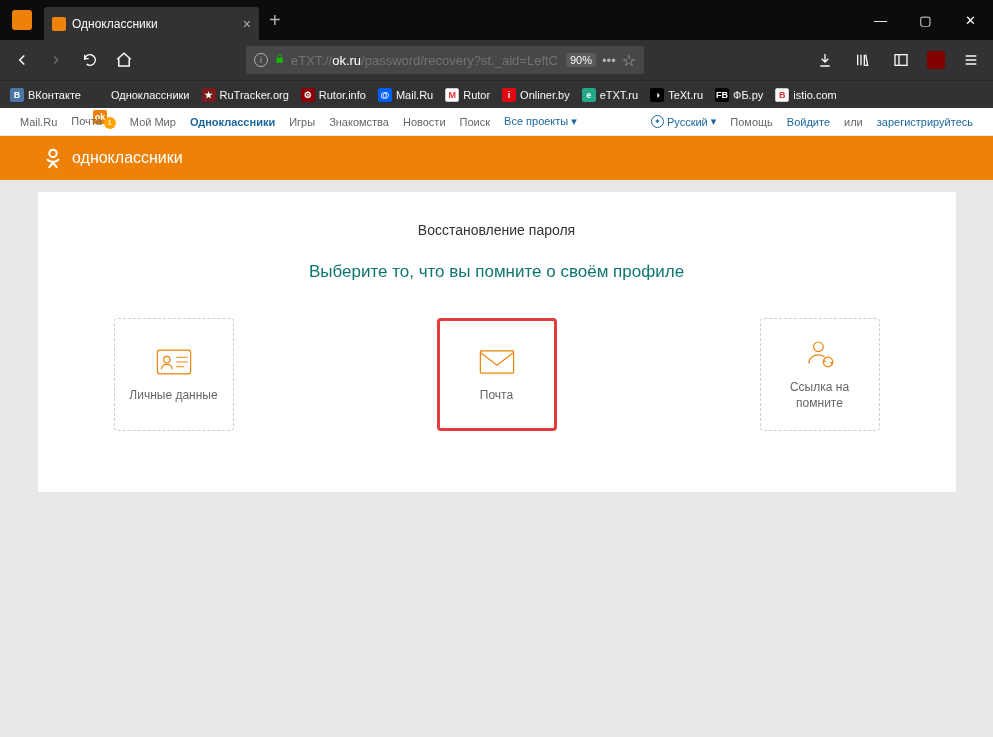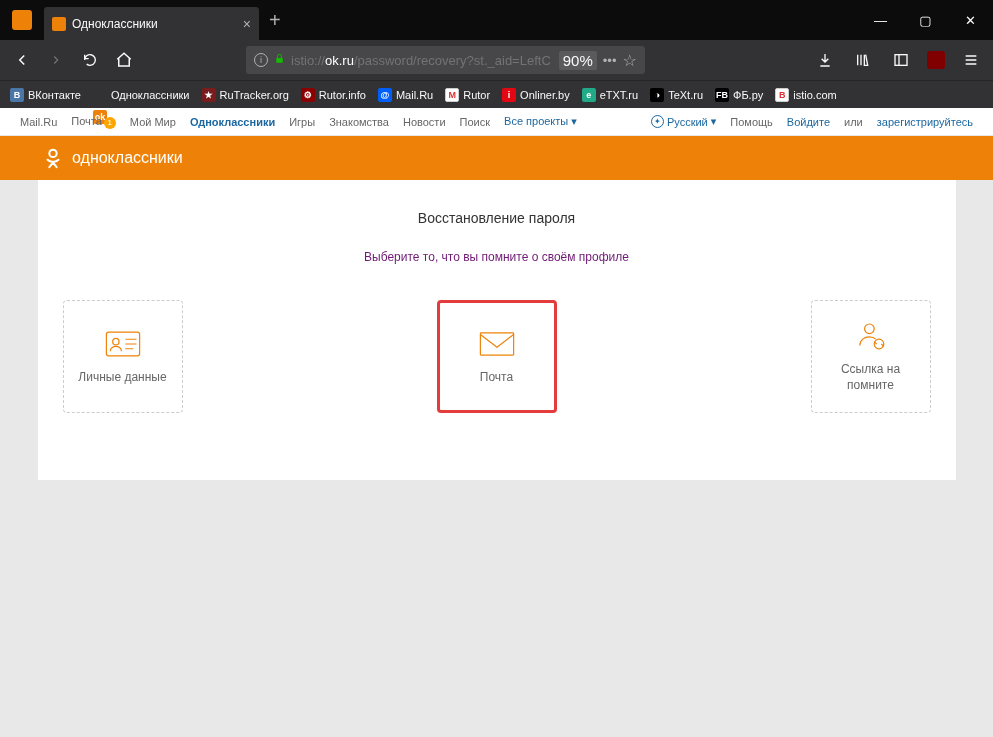--- a/index.html
+++ b/index.html
@@ -17,21 +17,21 @@
     
     .toolbar{ background:#323234; height:40px; display:flex; align-items:center; padding:0 10px; gap:10px;}
     .tbtn{ color:#f9f9fa; width:24px; height:24px; display:flex; align-items:center; justify-content:center; cursor:pointer;}
     .tbtn.disabled{ color:#737373;}
     .urlbar{ flex:0 0 335px; margin-left:100px; background:#474749; border-radius:3px; height:28px; display:flex; align-items:center; padding:0 8px; gap:6px;}
     .info-i{ width:14px; height:14px; border:1px solid #b1b1b3; border-radius:50%; color:#b1b1b3; font-size:9px; display:flex; align-items:center; justify-content:center;}
     .lock{ color:#12bc00; font-size:12px;}
     .url-text{ color:#737373; font-size:13px; flex:1; overflow:hidden; white-space:nowrap;}
     .url-text .proto{ color:#737373;}
     .url-text .host{ color:#ffffff;}
-    .zoom{ font-size:15px; color:#f9f9fa; background:#5a5a5c; border-radius:2px; padding:1px 4px; margin-left:2px;}
+    .zoom{ font-size:11px; color:#f9f9fa; background:#5a5a5c; border-radius:2px; padding:1px 4px; margin-left:2px;}
     .dots{ color:#b1b1b3; font-size:13px;}
     .star{ color:#b1b1b3;}
     .right-actions{ margin-left:auto; display:flex; gap:14px; align-items:center;}
     .right-actions .tbtn{ color:#f9f9fa;}
     .ubo{ width:18px; height:18px; background:#800000; border-radius:3px;}
     
     .bmbar{ background:#323234; height:28px; border-top:1px solid #252527; display:flex; align-items:center; gap:12px; padding:0 10px;}
     .bm{ display:flex; align-items:center; gap:4px; color:#f9f9fa; font-size:11px; cursor:pointer;}
     .bm .fav{ width:14px; height:14px; border-radius:2px; display:flex; align-items:center; justify-content:center; font-size:9px; font-weight:bold; color:#fff;}
     
@@ -42,23 +42,23 @@
     .portal a.active{ color:#1b67a0; font-weight:bold;}
     .portal .notif{ display:inline-block; width:12px; height:12px; background:#ffa500; border-radius:50%; color:#fff; font-size:8px; text-align:center; line-height:12px; margin-left:2px;}
     .portal .spacer{ flex:1;}
     .portal .lang{ color:#1b67a0; display:flex; align-items:center; gap:3px;}
     .portal .globe{ width:13px; height:13px; border:1px solid #1b67a0; border-radius:50%; position:relative; color:#1b67a0; font-size:8px; display:flex; align-items:center; justify-content:center;}
     
     .okheader{ background:#ee8208; height:44px; display:flex; align-items:center; padding:0 42px;}
     .oklogo{ color:#fff; font-size:16px; display:flex; align-items:center; gap:8px;}
     .oklogo svg{ width:22px; height:22px;}
     
-    .card{ background:#fff; width:918px; margin:0 auto; padding:30px 25px 60px; min-height:300px;}
+    .card{ background:#fff; width:918px; margin:12px auto; padding:30px 76px 60px; min-height:300px;}
     .card h2{ text-align:center; font-size:14px; font-weight:normal; color:#333; margin-bottom:24px;}
-    .card .sub{ text-align:center; font-size:12px; color:#701a75; margin-bottom:36px;}
+    .card .sub{ text-align:center; font-size:17px; color:#0f766e; margin-bottom:36px;}
     .options{ display:flex; justify-content:space-between; gap:18px;}
     .opt{ width:120px; height:113px; border:1px dashed #ccc; border-radius:4px; display:flex; flex-direction:column; align-items:center; justify-content:center; gap:10px; cursor:pointer; color:#666; font-size:12px; text-align:center; padding:8px;}
     .opt.selected{ border:3px solid #e43c3c; border-style:solid;}
     .opt svg{ width:38px; height:32px; stroke:#ee8208; fill:none; stroke-width:1.5;}
     .opt .lbl{ color:#666; line-height:1.3;}
   </style>
 </head>
 <body>
 
 <div class="titlebar">
@@ -99,21 +99,21 @@
     </div>
   <div class="urlbar">
     <div class="info-i">i</div>
     <div class="lock">
       <svg width="11" height="11" viewBox="0 0 24 24" fill="#12bc00">
           <rect x="5" y="11" width="14" height="10" rx="1"></rect>
           <path d="M8 11V7a4 4 0 0 1 8 0v4" fill="none" stroke="#12bc00" stroke-width="2"></path>
         </svg>
     </div>
     <div class="url-text">
-      <span class="proto">istio://</span><span class="host">ok.ru</span><span>/password/recovery?st._aid=LeftC</span>
+      <span class="proto">eTXT://</span><span class="host">ok.ru</span><span>/password/recovery?st._aid=LeftC</span>
     </div>
     <div class="zoom">90%</div>
     <div class="dots">•••</div>
     <div class="star">☆</div>
   </div>
   <div class="right-actions">
     <div class="tbtn">
         <svg width="16" height="16" viewBox="0 0 24 24" fill="none" stroke="currentColor" stroke-width="2">
           <path d="M12 3v12m-5-5l5 5 5-5M5 21h14"></path>
         </svg>

